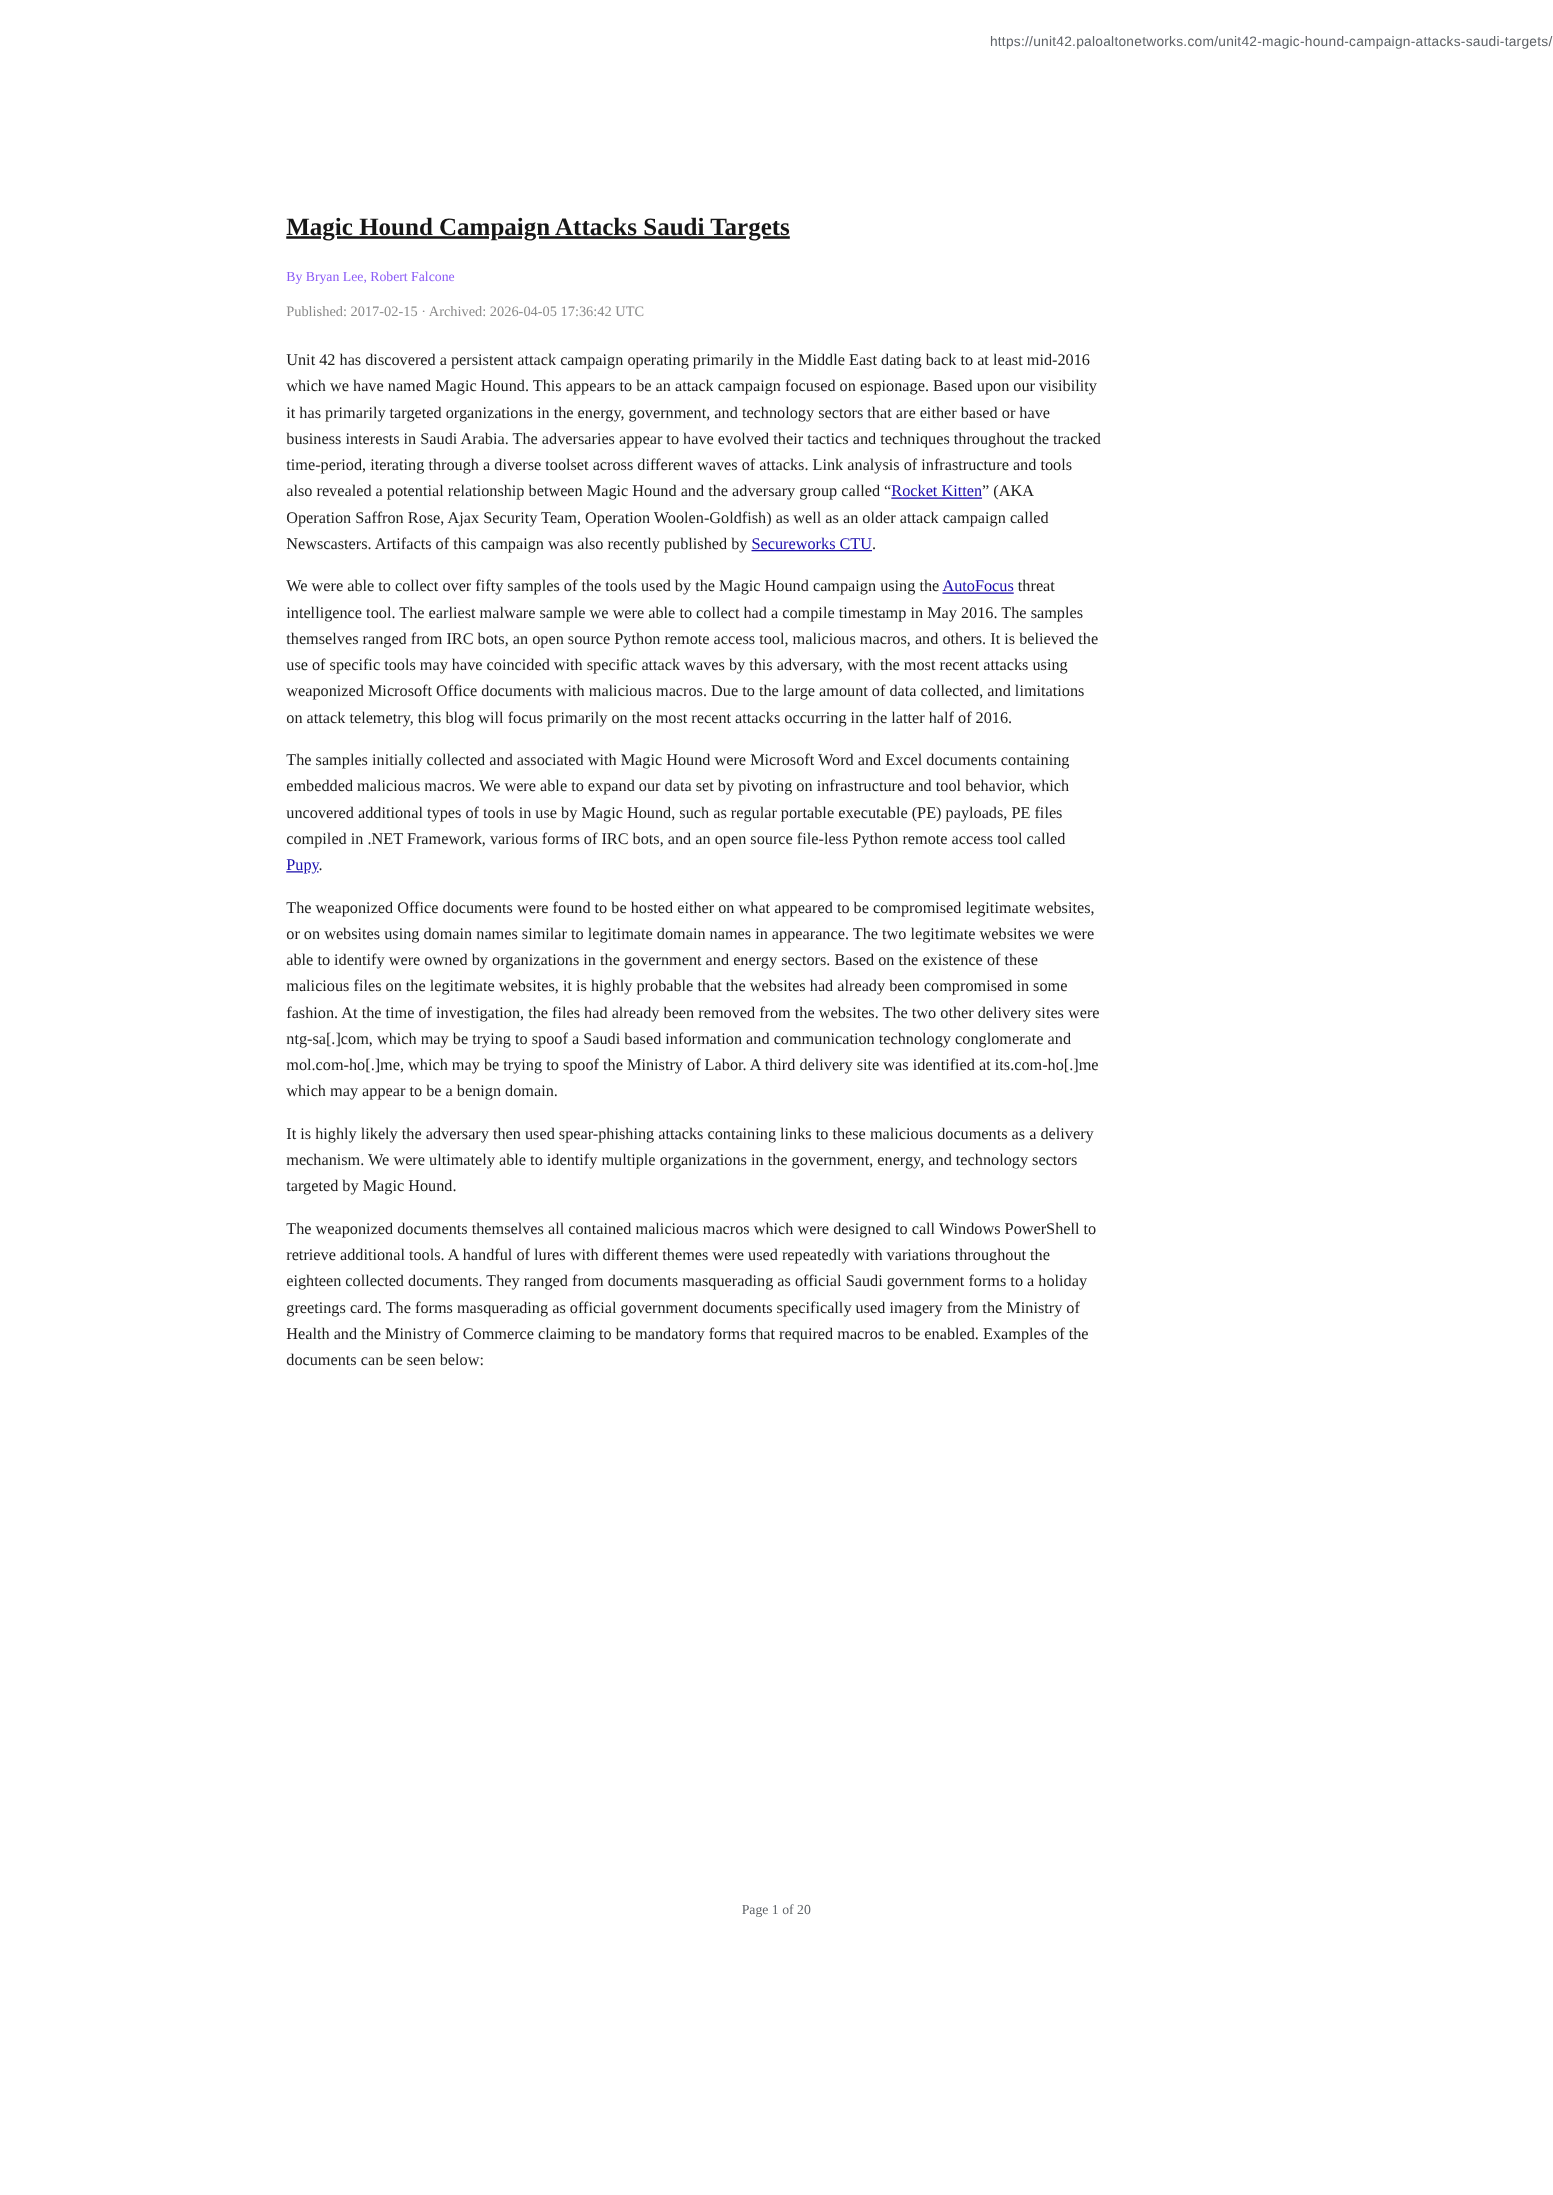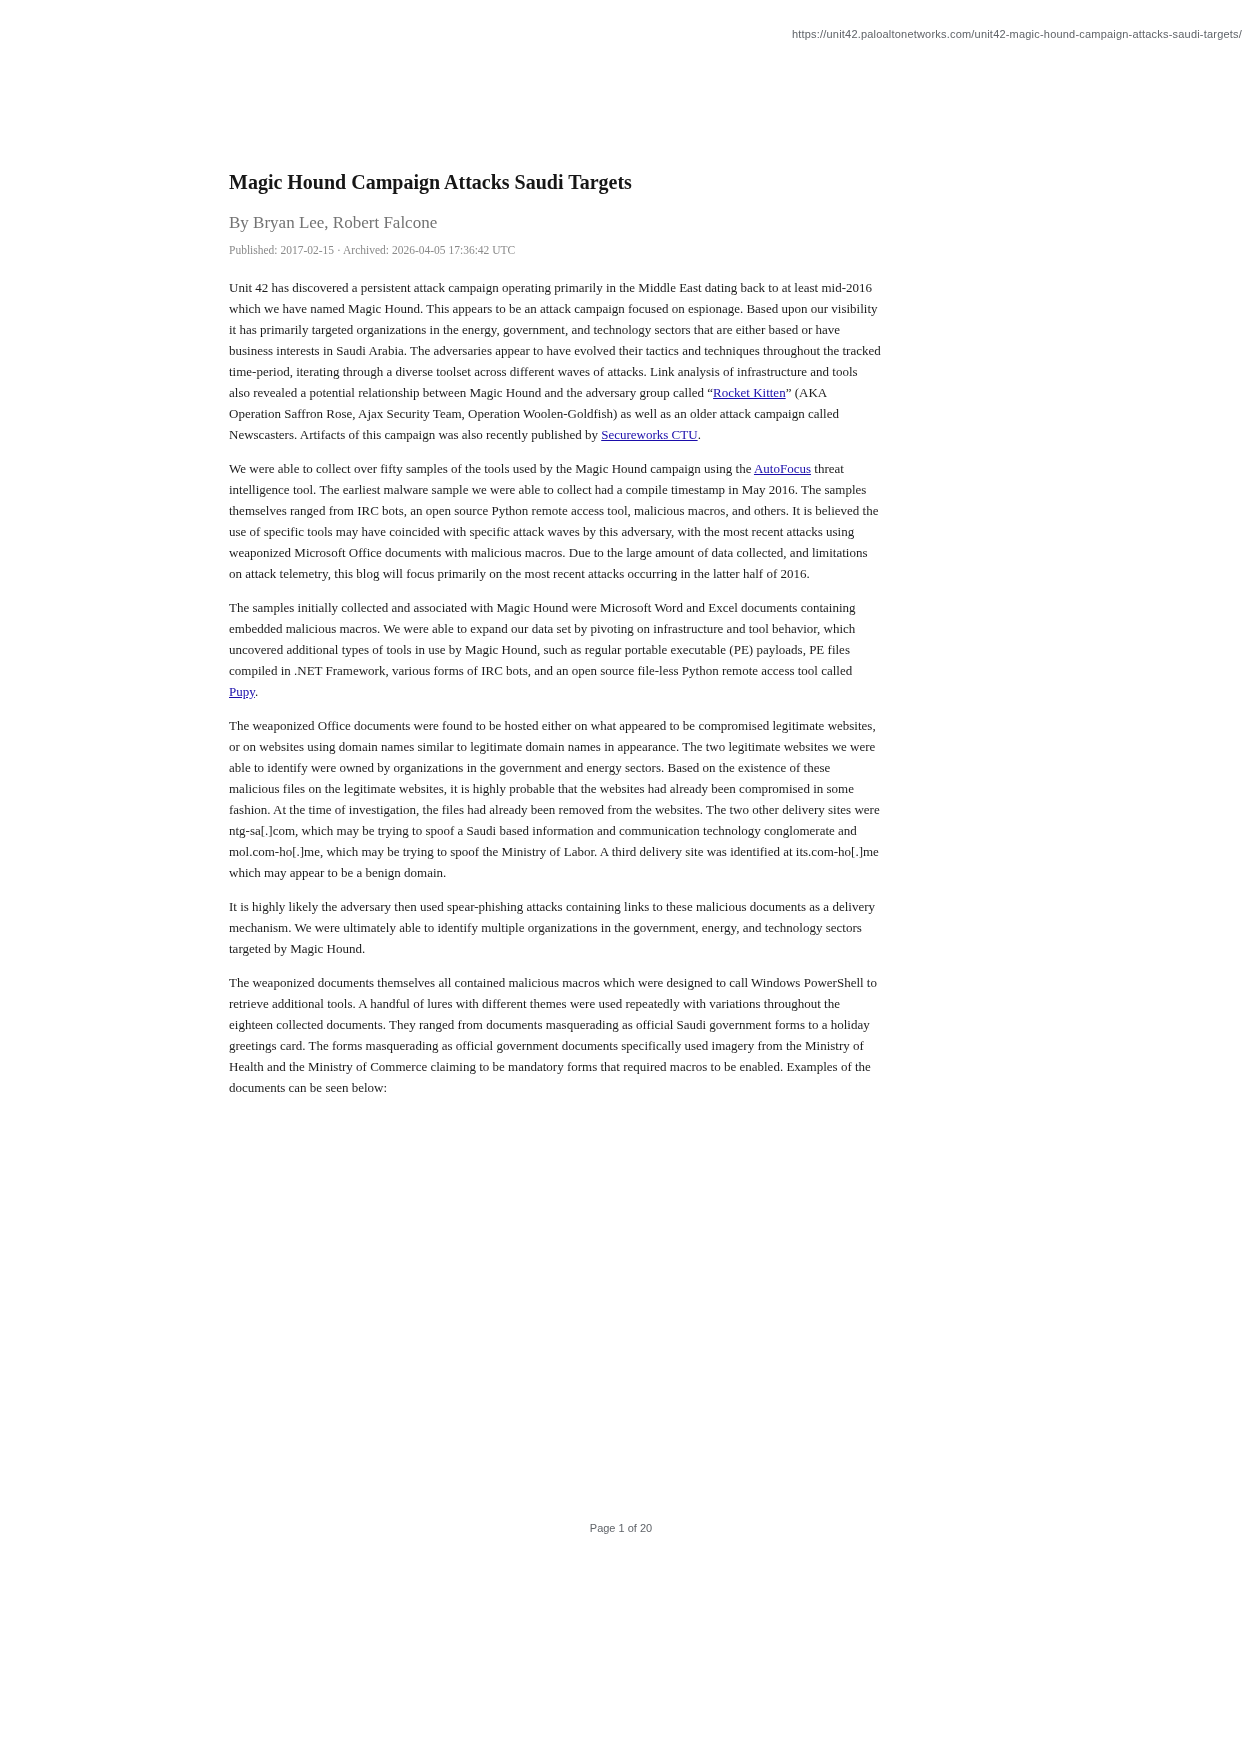--- a/index.html
+++ b/index.html
@@ -32,24 +32,25 @@
     top: 170px;
     width: 652px;
   }
   h1.article-title {
     font-family: "Liberation Serif", serif;
     font-size: 20px;
     font-weight: bold;
     color: #161616;
     margin: 0 0 20px 0;
     line-height: 25px;
+    text-decoration: underline;
   }
   .byline {
-    font-size: 17px;
-    color: #737373;
+    font-size: 11px;
+    color: #8b5cf6;
     margin: 0 0 13px 0;
     line-height: 15px;
   }
   .meta {
     font-size: 11.5px;
     color: #8a8a8a;
     margin: 0 0 20px 0;
     line-height: 14px;
   }
   p.body-paragraph {
@@ -70,21 +71,21 @@
     color: var(--link-color, #1a0dab);
     text-decoration: underline;
     cursor: pointer;
   }
   .page-footer {
     position: absolute;
     top: 1522px;
     left: 0;
     width: 100%;
     text-align: center;
-    font-family: Liberation Sans, sans-serif;
+    font-family: Liberation Serif, serif;
     font-size: 11px;
     color: #5f6368;
   }
 </style>
 </head>
 <body>
 
 <div class="page-root">
 
   <div class="url-header">https://unit42.paloaltonetworks.com/unit42-magic-hound-campaign-attacks-saudi-targets/</div>

